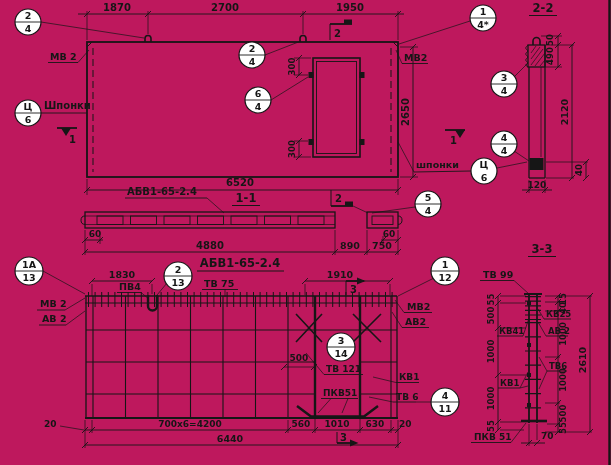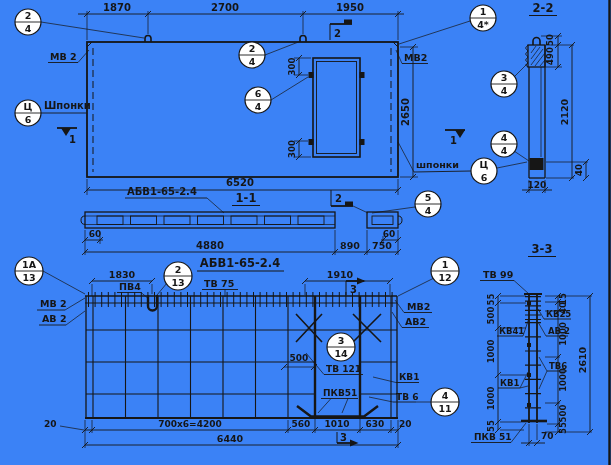--- a/index.html
+++ b/index.html
@@ -1,16 +1,16 @@
 <!DOCTYPE html>
 <html><head>
 <meta charset="utf-8">
 <style>
   html,body{margin:0;padding:0;background:#e8e8e4;}
-  #sheet{position:relative;width:611px;height:465px;background:#3b82f6;overflow:hidden;
+  #sheet{position:relative;width:611px;height:465px;background:#be185d;overflow:hidden;
          font-family:"DejaVu Sans",sans-serif;}
   svg{position:absolute;left:0;top:0;}
   svg text{font-family:"DejaVu Sans",sans-serif;fill:#161616;font-weight:700;}
   .t8{font-size:8.5px}.t9{font-size:9px}.t95{font-size:9.5px}.t10{font-size:10px}.t11{font-size:11.5px}
   .mid{text-anchor:middle}
   .ln{stroke:#161616;fill:none}
   .s07{stroke-width:.7}.s09{stroke-width:.9}.s1{stroke-width:1}.s11{stroke-width:1.1}
   .s13{stroke-width:1.3}.s16{stroke-width:1.6}.s18{stroke-width:1.8}.s2{stroke-width:2}
   .s22{stroke-width:2.2}.s24{stroke-width:2.4}.s26{stroke-width:2.6}
   .dash{stroke-dasharray:7 4}

